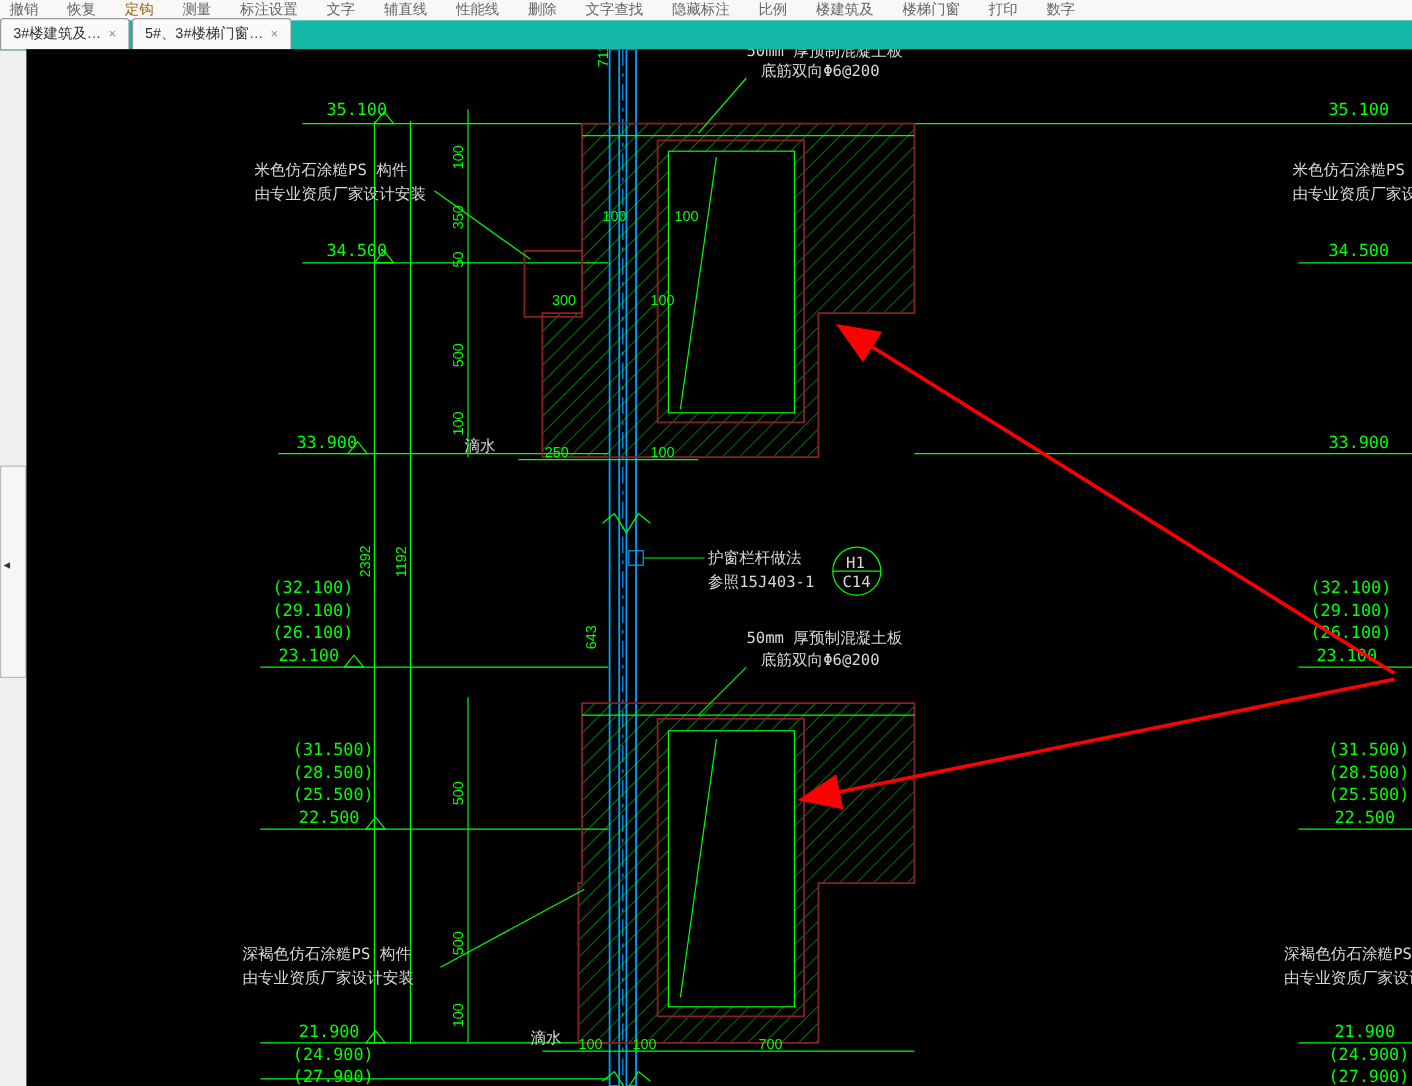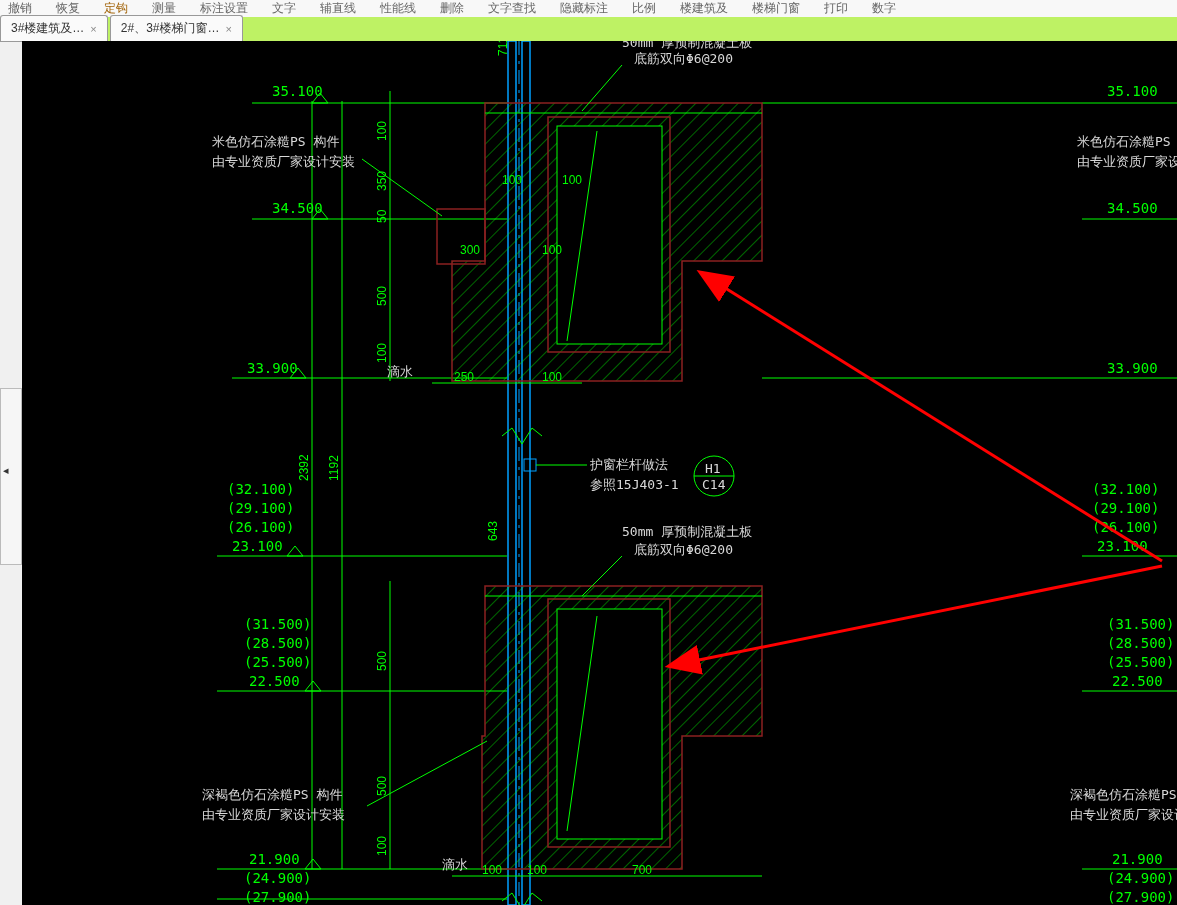--- a/index.html
+++ b/index.html
@@ -29,21 +29,21 @@
     align-items: center;
     padding-left: 8px;
     gap: 24px;
   }
   .menu-bar span { color: #666; }
   .menu-bar .active { color: #a16207; }
   .tab-bar {
     position: absolute;
     top: 17px; left: 0; right: 0;
     height: 24px;
-    background: #bef264;
+    background: #14b8a6;
     display: flex;
     align-items: flex-end;
     font-size: 12px;
     border-bottom: 1px solid #999;
   }
   .tab {
     padding: 4px 10px;
     border: 1px solid #999;
     border-bottom: none;
     background: #fafafa;
@@ -128,21 +128,21 @@
     <span>打印</span>
     <span>数字</span>
   </div>
 
   <div class="tab-bar">
     <div class="tab">
       <span>3#楼建筑及…</span>
       <span class="close">×</span>
     </div>
     <div class="tab">
-      <span>2#、3#楼梯门窗…</span>
+      <span>5#、3#楼梯门窗…</span>
       <span class="close">×</span>
     </div>
   </div>
 
   <div class="side-panel">
     <span class="arrow">◂</span>
   </div>
 
   <div class="canvas">
     <svg width="1155" height="864" viewBox="0 0 1155 864">

